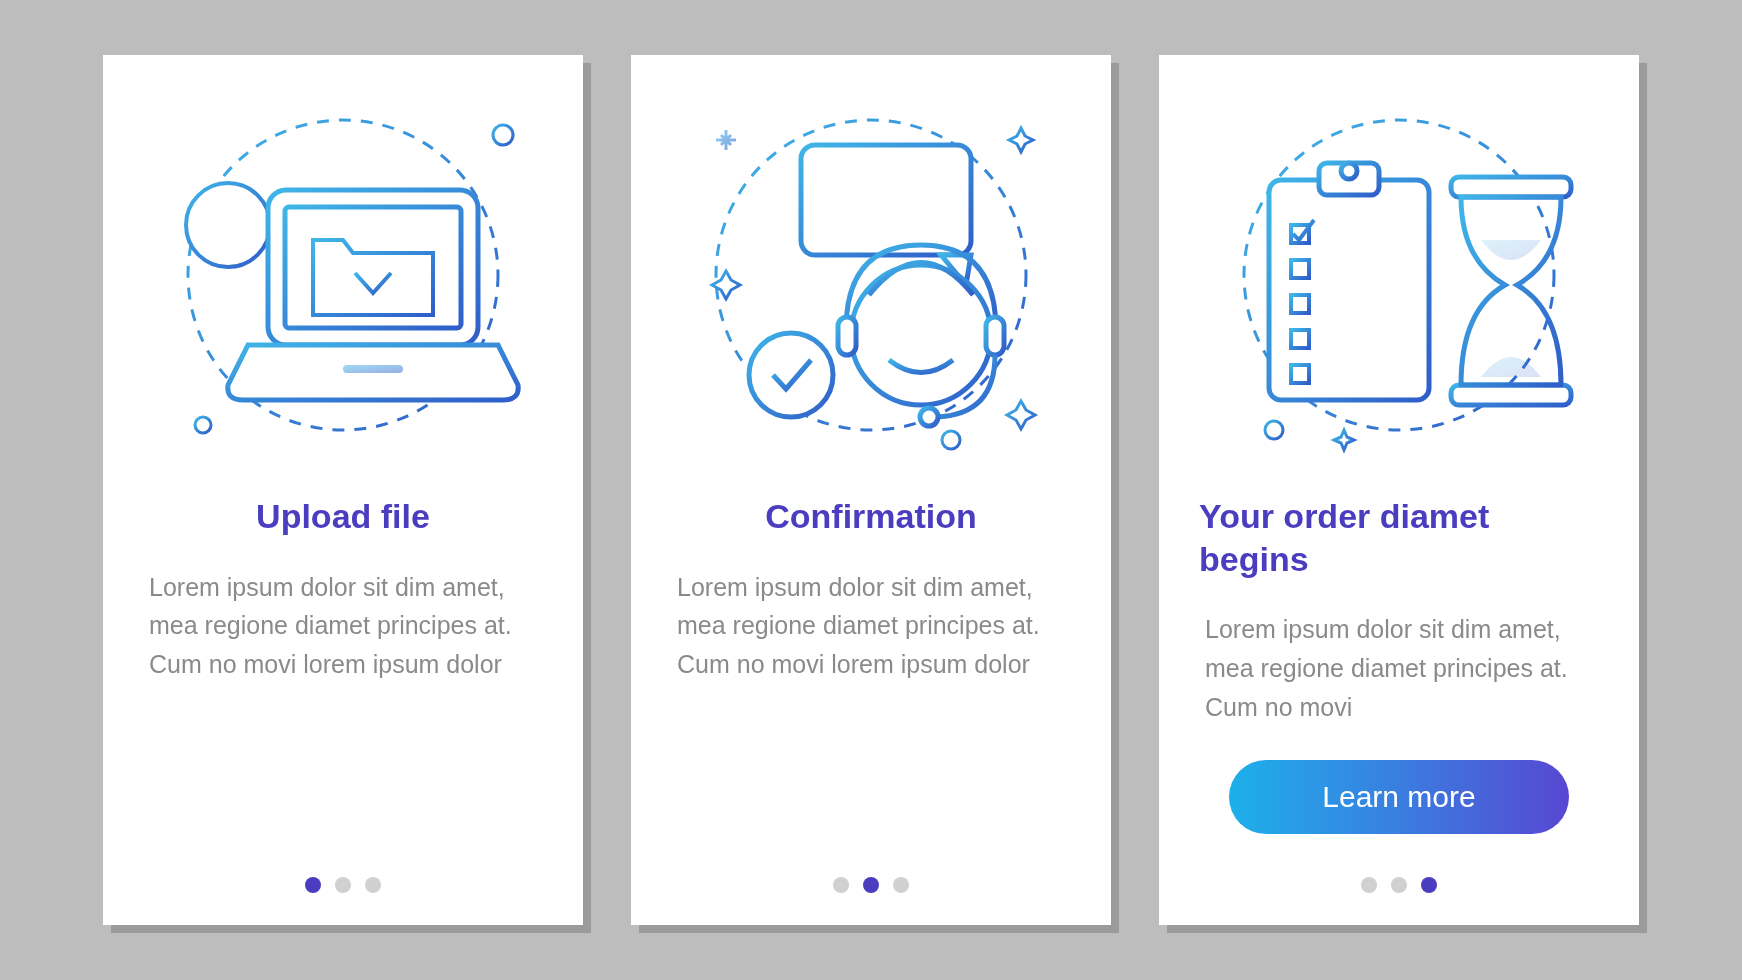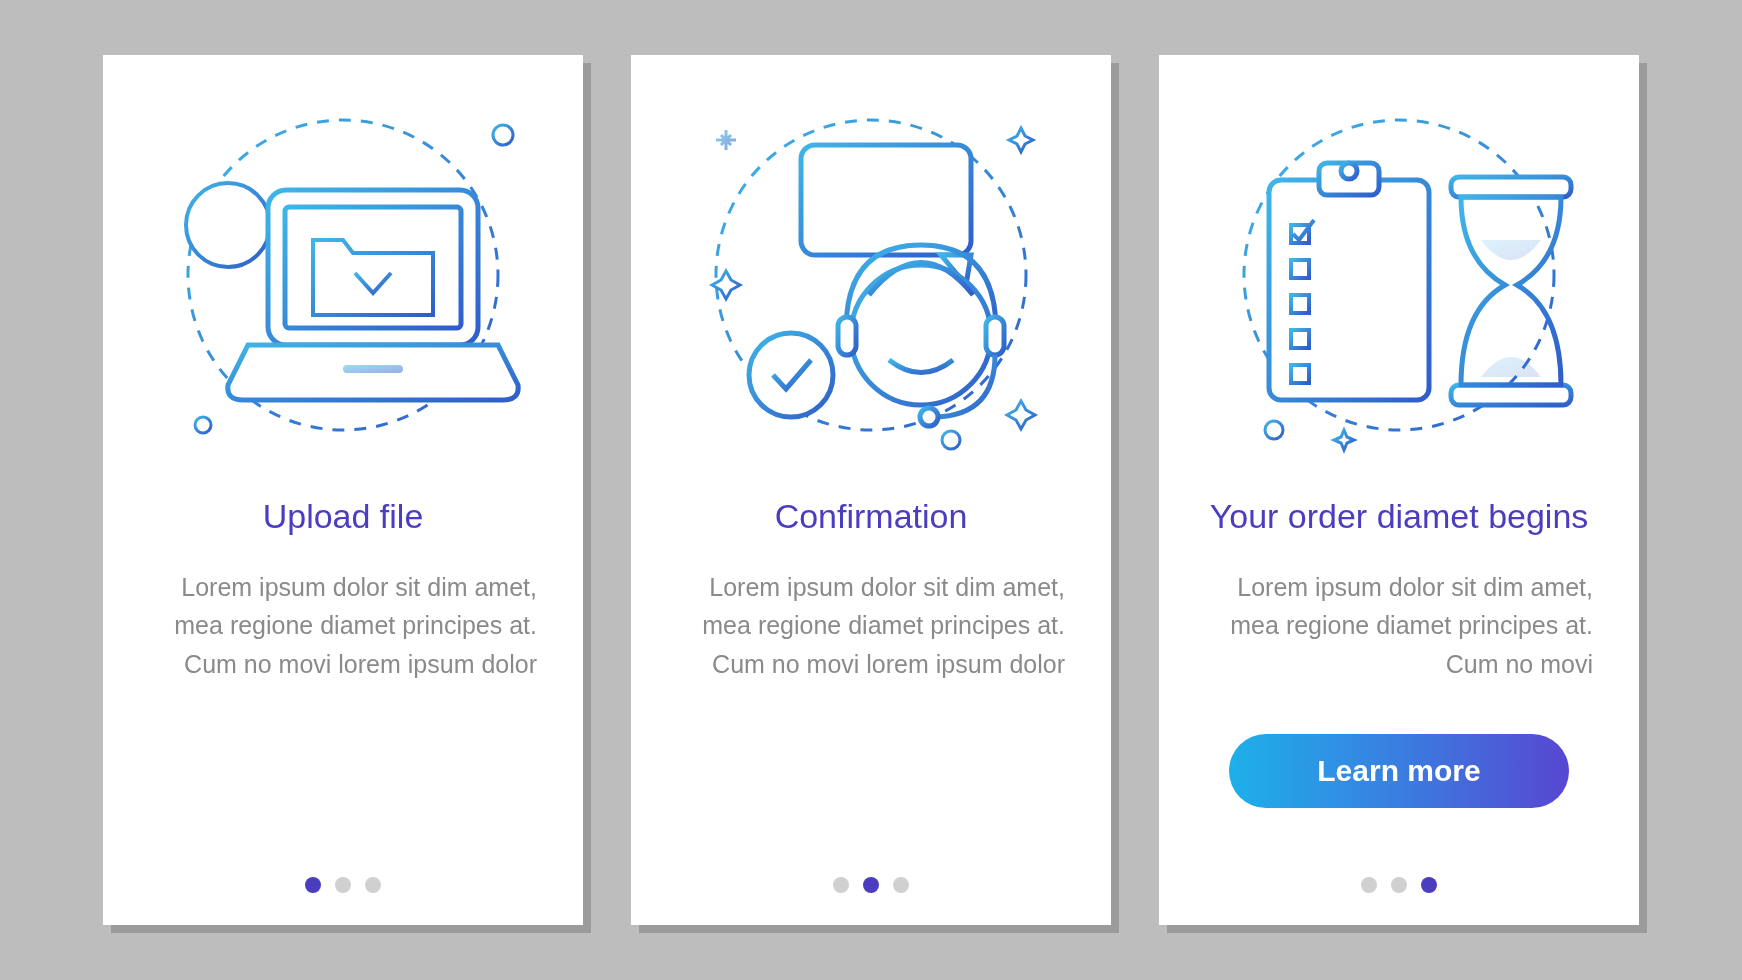--- a/index.html
+++ b/index.html
@@ -28,41 +28,41 @@
     width: 400px;
     height: 380px;
     display: flex;
     justify-content: center;
     align-items: center;
     margin-bottom: 10px;
   }
   .title {
     color: #4b3dbf;
     font-size: 34px;
-    font-weight: 400;
+    font-weight: 700;
     margin: 20px 0 30px 0;
     line-height: 1.25;
   }
   .desc {
     color: #8a8a8a;
     font-size: 25px;
     line-height: 1.55;
-    text-align: right;
+    text-align: left;
     width: 100%;
     padding: 0 6px;
   }
   .btn {
-    margin-top: 50px;
+    margin-top: 34px;
     width: 340px;
     height: 74px;
     border-radius: 40px;
     background: linear-gradient(90deg, #1db0ea 0%, #3a7ee0 50%, #5747d2 100%);
     color: #fff;
     font-size: 30px;
-    font-weight: 700;
+    font-weight: 400;
     border: none;
     cursor: pointer;
     display: flex;
     align-items: center;
     justify-content: center;
   }
   .dots {
     position: absolute;
     bottom: 32px;
     left: 0; right: 0;

